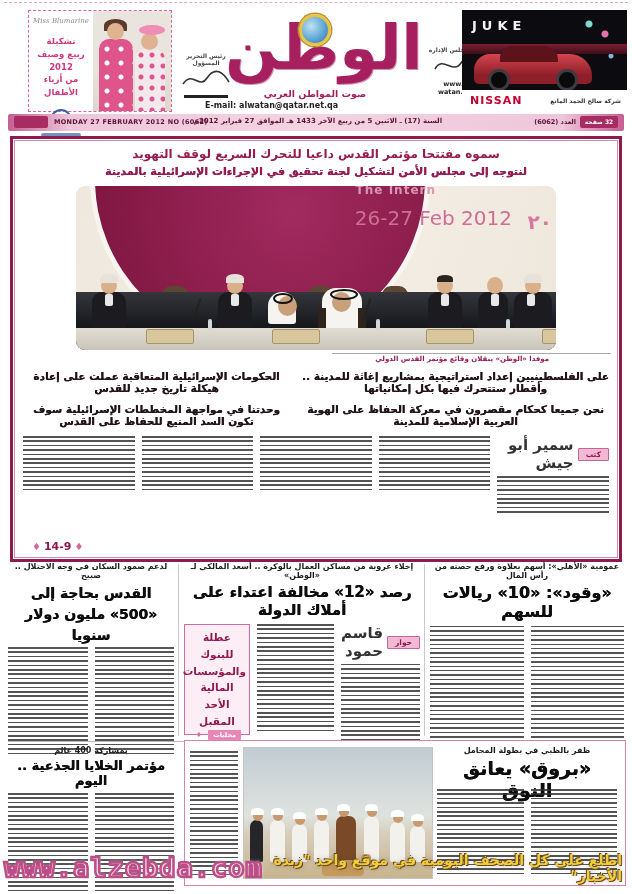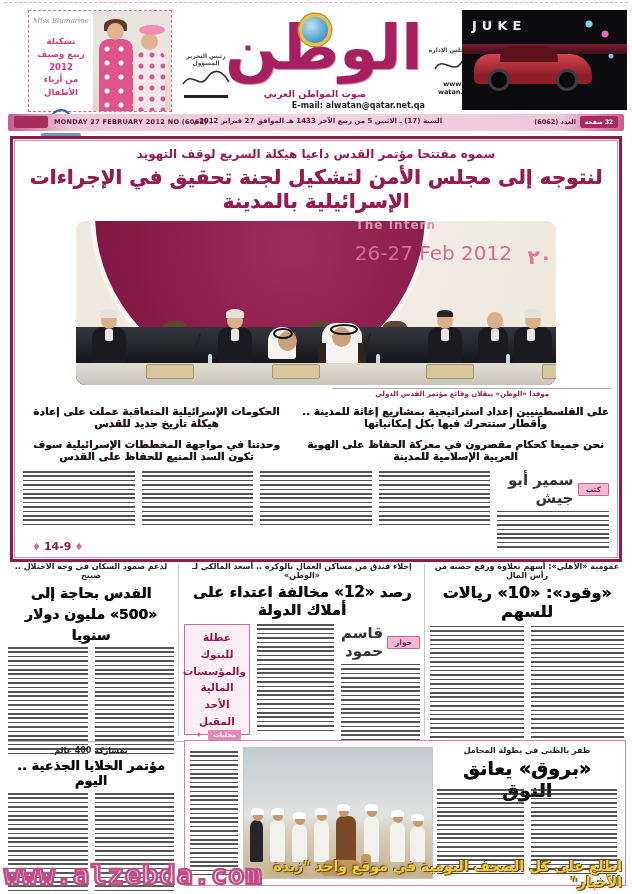--- a/index.html
+++ b/index.html
@@ -30,21 +30,21 @@
   .ghead{position:absolute;top:-16px;left:8px;width:17px;height:17px;border-radius:50%;background:#dfb291}
   .ghair{position:absolute;top:-20px;left:5px;width:23px;height:12px;border-radius:50% 50% 0 0;background:#5c3a28}
   .ghat{position:absolute;top:-24px;left:4px;width:26px;height:10px;border-radius:50%;background:#ef8db6}
 
   .logo-wrap{left:225px;top:12px;width:180px;height:78px;text-align:center}
   .logo-title{font-size:62px;font-weight:bold;color:#a6205f;line-height:72px;text-shadow:1px 1px 0 #d88cae}
   .globe{left:299px;top:14px;width:26px;height:26px;border-radius:50%;
          background:radial-gradient(circle at 35% 35%,#bfe3f2,#5fa8d6 55%,#2f6fae);
          border:3px solid #e8c24a;box-shadow:0 0 0 1.5px #b8922f}
   .tagline{left:225px;top:88px;width:180px;text-align:center;font-size:9.5px;font-weight:bold;color:#a6205f}
-  .email{left:205px;top:101px;width:220px;text-align:right;font-size:8px;font-weight:bold;color:#222}
+  .email{left:205px;top:101px;width:220px;text-align:left;font-size:8px;font-weight:bold;color:#222}
   .side-sig{width:60px;text-align:center;font-size:6px;color:#333}
   .sig-label{font-weight:bold;font-size:6px;color:#444}
   .website{font-size:6.5px;font-weight:bold;color:#222}
   .blackbar{width:44px;height:3px;background:#222;margin:2px auto}
 
   .nissan{left:462px;top:10px;width:165px;height:100px;background:#0c0c10;overflow:hidden}
   .juke{position:absolute;left:10px;top:8px;color:#f2f2f2;font-size:13px;font-weight:bold;letter-spacing:5px}
   .palm{position:absolute;right:8px;top:4px;width:40px;height:52px;
         background:radial-gradient(circle 4px at 10px 10px,#7fd8c8 3px,transparent 4px),
                    radial-gradient(circle 4px at 26px 20px,#e26fae 3px,transparent 4px),
@@ -66,21 +66,21 @@
             font-size:6px;font-weight:bold;line-height:12px;text-align:center}
   .db-eng{position:absolute;left:46px;top:4px;font-size:6.5px;font-weight:bold;color:#5d1236;letter-spacing:.3px}
   .db-ar{position:absolute;left:170px;top:3px;width:280px;text-align:center;font-size:7px;font-weight:bold;color:#5d1236;direction:rtl}
   .db-issue{position:absolute;right:48px;top:4px;font-size:6.5px;font-weight:bold;color:#5d1236;direction:rtl}
 
   
   .leadbox{left:10px;top:136px;width:606px;height:420px;border:3px solid #8e1a4e;
            box-shadow:inset 0 0 0 1px #fff,inset 0 0 0 2px #cf8fae;background:#fff}
   .lead-kicker{margin-top:8px;font-size:12px;font-weight:bold}
   .lead-headline{font-size:30px;font-weight:bold;line-height:1.12;margin-top:2px;text-shadow:.6px 0 0 #951b52}
-  .lead-sub{font-size:20px;font-weight:bold;margin-top:4px;text-shadow:.3px 0 0 #951b52}
+  .lead-sub{font-size:11px;font-weight:bold;margin-top:4px;text-shadow:.3px 0 0 #951b52}
   .lead-photo{position:relative;width:480px;height:164px;margin:8px auto 0;border-radius:9px;overflow:hidden;
               background:linear-gradient(105deg,#efe8df,#f4eee5 55%,#efe7dc)}
   .big-circle{position:absolute;left:14px;top:-178px;width:330px;height:332px;border-radius:50%;
               background:radial-gradient(circle at 60% 60%,#a22a5f,#7e1640 75%);border:5px solid #f8f5f0}
   .banner-top{position:absolute;top:-3px;right:120px;color:#d898b4;font-size:12px;font-weight:bold;letter-spacing:1px}
   .banner-date{position:absolute;top:20px;right:44px;color:#cf6d96;font-size:20px;font-weight:normal}
   .banner-num{position:absolute;top:24px;right:4px;color:#d8789f;font-size:20px;font-weight:bold}
   .table-dark{position:absolute;left:0;bottom:0;width:100%;height:58px;background:linear-gradient(#35363c,#17181c 60%,#101014)}
   .tabletop{position:absolute;left:0;bottom:0;width:100%;height:22px;background:linear-gradient(#e2ddd3,#c9c4ba)}
   .chair{position:absolute;bottom:20px;width:26px;height:44px;background:#5d4632;border-radius:9px 9px 0 0}
@@ -130,21 +130,21 @@
                background:linear-gradient(#c2ccd2,#dfe3df 52%,#d6cdbb 66%,#c9b48e)}
   .fig{position:absolute;bottom:16px;width:15px;height:42px;background:#f3f1ec;border-radius:7px 7px 2px 2px}
   .fig::before{content:"";position:absolute;left:3px;top:-9px;width:10px;height:10px;border-radius:50%;background:#c9996f}
   .fig::after{content:"";position:absolute;left:1px;top:-12px;width:13px;height:7px;border-radius:50% 50% 0 0;background:#fff}
   .fig.brown{background:#7a4a28;width:20px}
   .fig.black{background:#26262a;width:13px}
   .camelcalf{position:absolute;bottom:2px;left:78px;width:42px;height:16px;border-radius:8px 12px 4px 4px;background:#c59a5e}
   .camelcalf::before{content:"";position:absolute;right:-7px;top:-6px;width:10px;height:12px;border-radius:4px;background:#c59a5e}
 
   
-  .watermark{left:4px;top:852px;width:624px;height:38px;display:flex;align-items:flex-end;z-index:60;pointer-events:none}
+  .watermark{left:4px;top:852px;width:624px;height:38px;display:flex;align-items:flex-start;z-index:60;pointer-events:none}
   .wm-url{font-family:"DejaVu Sans Mono",monospace;font-size:27px;font-weight:bold;color:#f8d7e8;
           -webkit-text-stroke:2.5px #bb4e86;letter-spacing:1px;text-shadow:0 0 4px #ffffffcc}
   .wm-ar{direction:rtl;margin-left:auto;margin-right:6px;font-size:14px;font-weight:bold;color:#f2ce3a;
          text-shadow:-1px -1px 0 #6b4a1a,1px 1px 0 #6b4a1a,0 0 5px #44444488}
 </style>
 </head>
 <body>
 
 <div class="abs pink-dashed-top"></div>
 
@@ -193,32 +193,36 @@
 </div>
 
 <div class="abs nissan">
   <div class="juke">JUKE</div>
   <div class="palm"></div>
   <div class="neonbar"></div>
   <div class="car">
     <span class="wheel" style="left:14px"></span>
     <span class="wheel" style="right:14px"></span>
   </div>
+  <div class="nissan-strip">
+    <span class="nissan-word">NISSAN</span>
+    <span class="dealer">شركة صالح الحمد المانع</span>
+  </div>
 </div>
 
 <div class="abs datebar">
   <span class="db-badge" style="left:6px;width:34px"></span>
   <span class="db-eng">MONDAY 27 FEBRUARY 2012 NO (6062)</span>
   <span class="db-ar">السنة (17) ـ الاثنين 5 من ربيع الآخر 1433 هـ الموافق 27 فبراير 2012م</span>
   <span class="db-issue">العدد (6062)</span>
   <span class="db-badge ar" style="right:6px;width:38px">32 صفحة</span>
 </div>
 
 <div class="abs leadbox">
-  <div class="center ar lead-kicker maroon">سموه مفتتحا مؤتمر القدس داعيا هيكلة السريع لوقف التهويد</div>
+  <div class="center ar lead-kicker maroon">سموه مفتتحا مؤتمر القدس داعيا للتحرك السريع لوقف التهويد</div>
   <div class="center ar lead-sub maroon">لنتوجه إلى مجلس الأمن لتشكيل لجنة تحقيق في الإجراءات الإسرائيلية بالمدينة</div>
 
   <div class="lead-photo">
     <div class="big-circle"></div>
     <div class="banner-top">The Intern</div>
     <div class="banner-date">26-27 Feb 2012</div>
     <div class="banner-num">٢٠</div>
 
     <div class="chair" style="left:86px"></div>
     <div class="chair" style="left:306px"></div>
@@ -330,21 +334,21 @@
         <div class="fill" style="height:112px"></div>
       </div>
   </div>
   <div class="tagrow">
     <span class="diamond">♦</span>
     <span class="blue-tag ar">رؤية اقتصادية</span>
   </div>
 </div>
 
 <div class="abs" style="left:184px;top:562px;width:236px">
-  <div class="kicker-s ar">إخلاء فندق من مساكن العمال بالوكرة .. أسعد المالكي لـ «الوطن»</div>
+  <div class="kicker-s ar">إخلاء عروبة من مساكن العمال بالوكرة .. أسعد المالكي لـ «الوطن»</div>
   <div class="head-s ar" style="font-size:15px;margin:3px 0 5px">رصد «12» مخالفة اعتداء على أملاك الدولة</div>
   <div class="cols">
     <div>
       <div class="byline-row">
         <span class="by-label">حوار</span>
         <span class="by-name ar">قاسم حمود</span>
       </div>
       <div class="fill" style="height:94px"></div>
     </div>
     <div>

